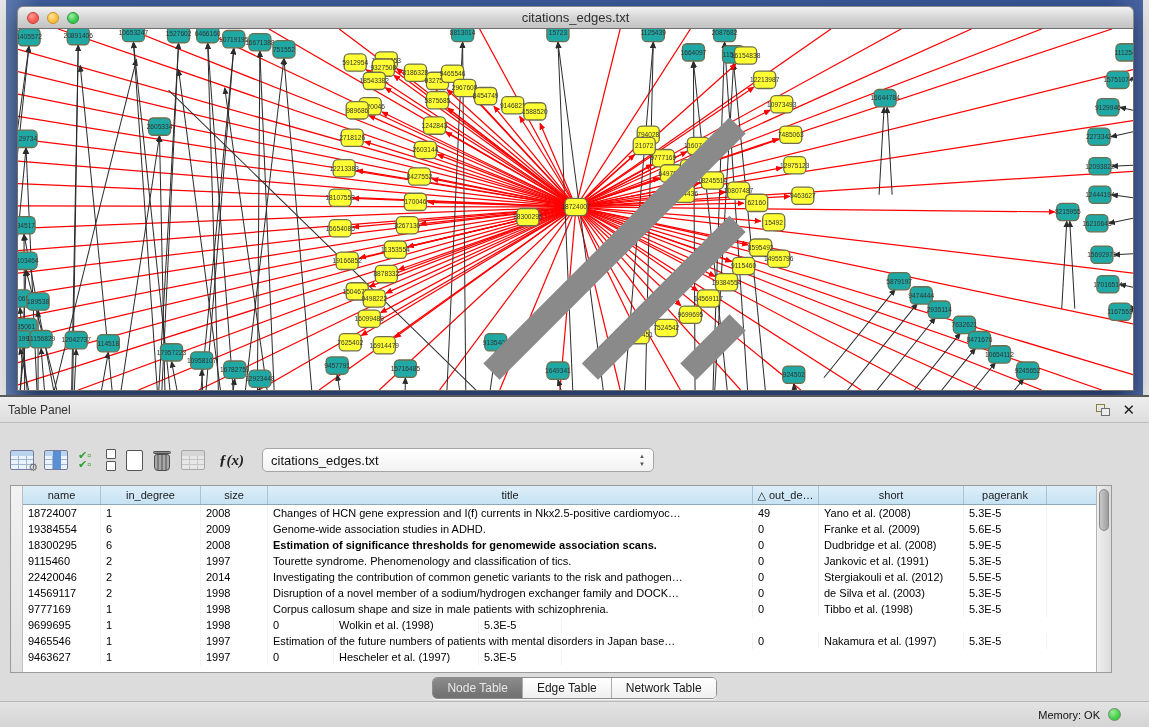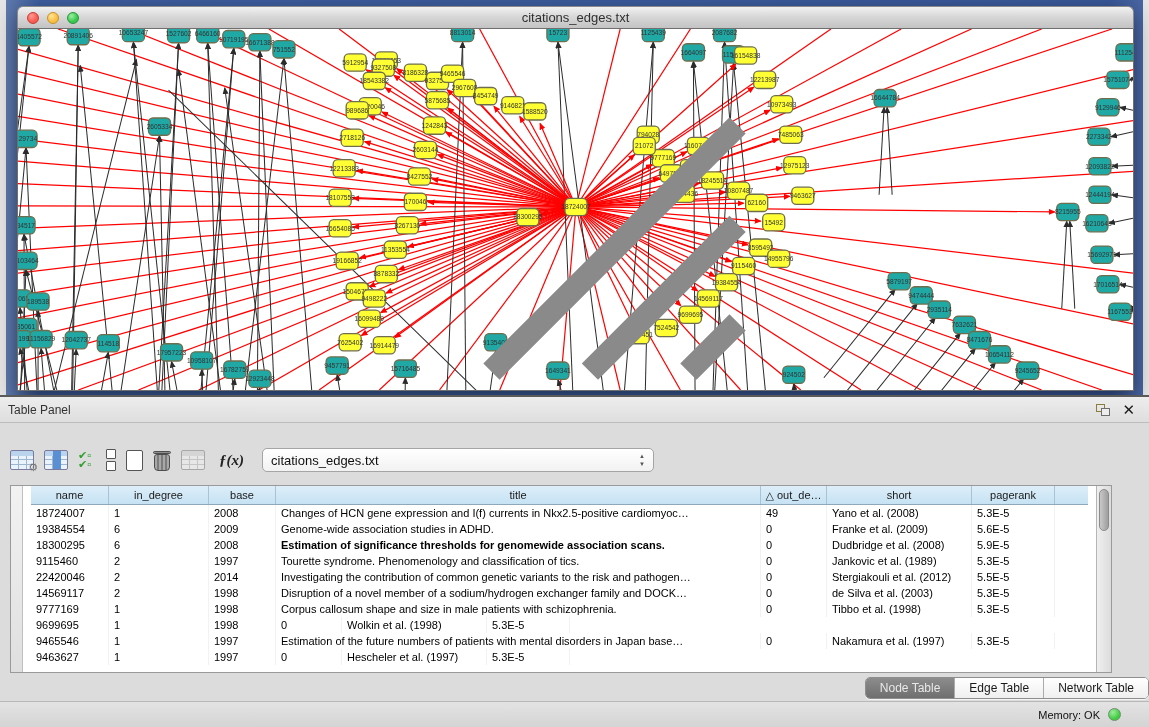--- a/index.html
+++ b/index.html
@@ -67,37 +67,37 @@
   .fxic { font-family:"Liberation Serif","DejaVu Serif",serif; font-style:italic; font-weight:bold;
           font-size:15px; color:#222; margin:0 4px; }
   .combo { margin-left:14px; width:392px; height:24px; background:linear-gradient(#FFF,#F2F2F2);
            border:1px solid #A5A5A5; border-radius:5px; display:flex; align-items:center;
            font-size:13px; color:#111; padding:0 8px; position:relative; }
   .combo .spin { position:absolute; right:8px; top:3px; font-size:6px; line-height:8px; color:#555;
                  text-align:center; }
 
   
   .tblbox { position:absolute; left:10px; top:88px; width:1102px; height:188px;
-            background:#FFF; border:1px solid #9A9A9A; display:flex; overflow:hidden;gap:8px; }
+            background:#FFF; border:1px solid #9A9A9A; display:flex; overflow:hidden; }
   .gutter { width:12px; background:linear-gradient(#F2F2F2,#DFDFDF); border-right:1px solid #BFBFBF; }
   .tblmain { flex:1; position:relative; overflow:hidden; }
   .thead { display:flex; height:19px; background:linear-gradient(#DDEEF9,#C6E2F3);
            border-bottom:1px solid #8FA8B8; }
   .th { font-size:11px; color:#1A1A1A; text-align:center; line-height:18px;
         border-right:1px solid #A8C4D4; overflow:hidden; white-space:nowrap; }
   .trow { display:flex; height:16px; }
   .td { font-size:11px; color:#000; line-height:16px; padding-left:5px;
         overflow:hidden; white-space:nowrap; border-right:1px solid #F2F2F2; }
   .vscroll { width:15px; background:linear-gradient(90deg,#EFEFEF,#DCDCDC);
              border-left:1px solid #B5B5B5; position:relative; }
   .vthumb { position:absolute; left:2px; top:3px; width:10px; height:42px; border-radius:6px;
             background:linear-gradient(90deg,#C9C9C9,#9E9E9E); border:1px solid #8B8B8B; }
 
   
-  .tabbar { position:absolute; left:0; right:0; top:280px; height:22px; display:flex; justify-content:flex-end; }
+  .tabbar { position:absolute; left:0; right:0; top:280px; height:22px; display:flex; justify-content:center; }
   .seg { display:flex; border:1px solid #8E8E8E; border-radius:5px; overflow:hidden;
          background:#FDFDFD; box-shadow:0 1px 0 rgba(255,255,255,.7); }
   .seg-btn { font-size:12px; color:#1A1A1A; padding:0 14px; line-height:20px; background:linear-gradient(#FFFFFF,#EFEFEF);
              border-right:1px solid #ABABAB; }
   .seg-btn:last-child { border-right:none; }
   .seg-btn.sel { background:linear-gradient(#8C8C8C,#6F6F6F); color:#E8E8E8; }
 
   
   .statusbar { position:absolute; left:0; right:0; bottom:0; height:26px;
                background:linear-gradient(#E3E3E3,#D4D4D4); border-top:1px solid #BARBAR; border-top:1px solid #B8B8B8;
@@ -817,21 +817,21 @@
       <span class="spin">▲<br>▼</span>
     </span>
   </div>
 
   <div class="tblbox">
     <div class="gutter"></div>
     <div class="tblmain">
       <div class="thead" id="thead">
           <div class="th" style="width: 78px;">name</div>
           <div class="th" style="width: 100px;">in_degree</div>
-          <div class="th" style="width: 67px;">base</div>
+          <div class="th" style="width: 67px;">size</div>
           <div class="th" style="width: 485px;">title</div>
           <div class="th" style="width: 66px;">△ out_de…</div>
           <div class="th" style="width: 145px;">short</div>
           <div class="th" style="width: 83px;">pagerank</div>
         </div>
       <div id="tbody">
           <div class="trow">
             <div class="td" style="width: 78px;">18724007</div>
             <div class="td" style="width: 100px;">1</div>
             <div class="td" style="width: 67px;">2008</div>
@@ -857,21 +857,21 @@
             <div class="td" style="width: 66px;">0</div>
             <div class="td" style="width: 145px;">Dudbridge et al. (2008)</div>
             <div class="td" style="width: 83px;">5.9E-5</div>
           </div>
           <div class="trow">
             <div class="td" style="width: 78px;">9115460</div>
             <div class="td" style="width: 100px;">2</div>
             <div class="td" style="width: 67px;">1997</div>
             <div class="td" style="width: 485px;">Tourette syndrome. Phenomenology and classification of tics.</div>
             <div class="td" style="width: 66px;">0</div>
-            <div class="td" style="width: 145px;">Jankovic et al. (1989)</div>
+            <div class="td" style="width: 145px;">Jankovic et al. (1991)</div>
             <div class="td" style="width: 83px;">5.3E-5</div>
           </div>
           <div class="trow">
             <div class="td" style="width: 78px;">22420046</div>
             <div class="td" style="width: 100px;">2</div>
             <div class="td" style="width: 67px;">2014</div>
             <div class="td" style="width: 485px;">Investigating the contribution of common genetic variants to the risk and pathogen…</div>
             <div class="td" style="width: 66px;">0</div>
             <div class="td" style="width: 145px;">Stergiakouli et al. (2012)</div>
             <div class="td" style="width: 83px;">5.5E-5</div>

